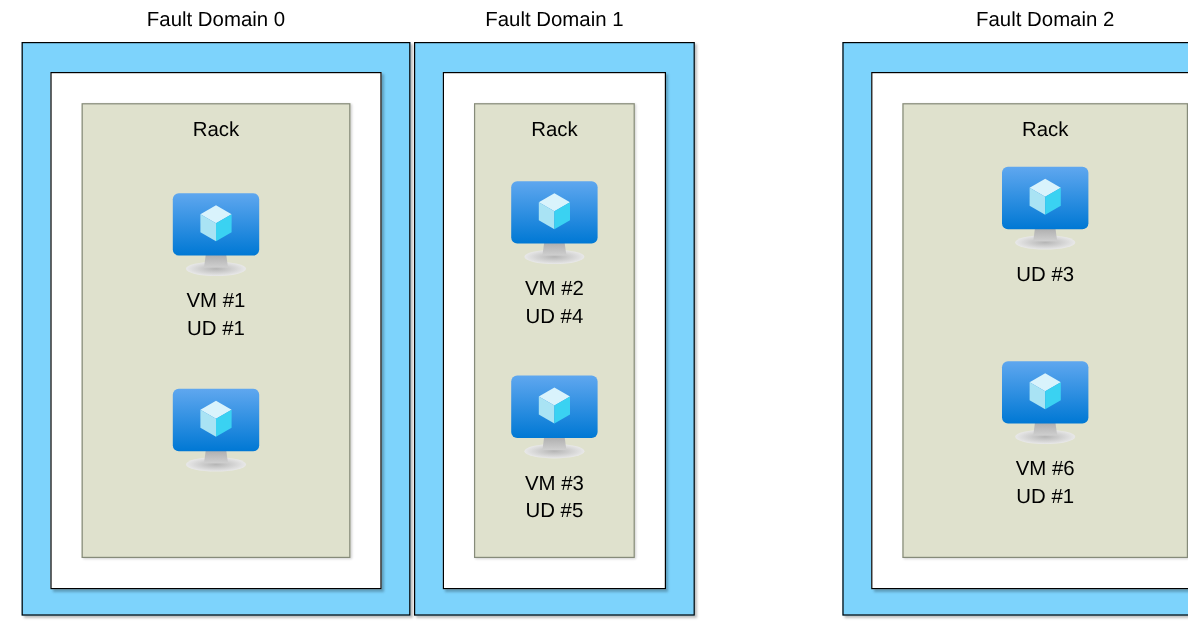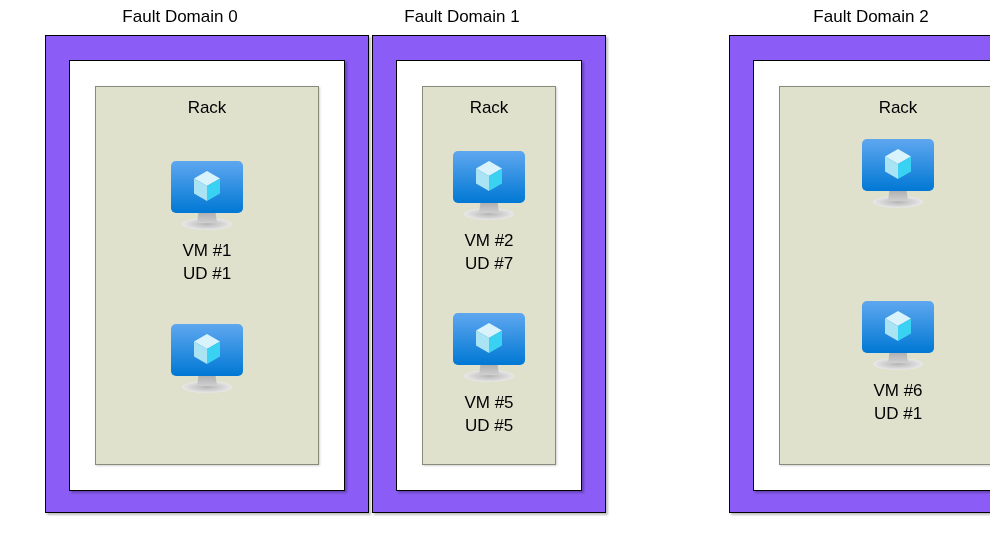--- a/index.html
+++ b/index.html
@@ -37,23 +37,22 @@
     white-space: nowrap;
   }
 
   .box-outer {
     position: absolute;
     top: 35px;
     left: 0;
     width: 100%;
     height: 478px;
     border: 1.4px solid #000000;
-    background: #8b5cf6;
+    background: #7dd3fc;
     box-shadow: 2px 2px 2px rgba(0,0,0,0.25);
-    margin-left: 27px;
   }
 
   .box-middle {
     position: absolute;
     top: 24px;
     left: 23px;
     right: 23px;
     bottom: 21px;
     border: 1.4px solid #000000;
     background: #ffffff;
@@ -204,21 +203,21 @@
               <ellipse cx="43" cy="67" rx="25" ry="6" fill="url(#base1a)"></ellipse>
               <path d="M36 44 L50 44 L53 66 L33 66 Z" fill="url(#stand1a)"></path>
               <rect x="7" y="4" width="72" height="52" rx="5" fill="url(#scr1a)"></rect>
               <g transform="translate(43,29)">
                 <path d="M0 -15 L13 -7.5 L0 0 L-13 -7.5 Z" fill="#d9f3fc"></path>
                 <path d="M-13 -7.5 L0 0 L0 15 L-13 7.5 Z" fill="#a9e3f4"></path>
                 <path d="M13 -7.5 L0 0 L0 15 L13 7.5 Z" fill="#3ad2f2"></path>
               </g>
             </svg>
             <div class="vm-label">VM #2</div>
-            <div class="vm-label">UD #7</div>
+            <div class="vm-label">UD #4</div>
           </div>
 
           <div class="vm-node" style="top:222px;">
             <svg class="vm-icon" viewBox="0 0 86 78">
               <defs>
                 <linearGradient id="scr1b" x1="0" y1="0" x2="0" y2="1">
                   <stop offset="0" stop-color="#5fa7ef"></stop>
                     <stop offset="1" stop-color="#0078d4"></stop>
                 </linearGradient>
                 <linearGradient id="stand1b" x1="0" y1="0" x2="0" y2="1">
@@ -232,21 +231,21 @@
               </defs>
               <ellipse cx="43" cy="67" rx="25" ry="6" fill="url(#base1b)"></ellipse>
               <path d="M36 44 L50 44 L53 66 L33 66 Z" fill="url(#stand1b)"></path>
               <rect x="7" y="4" width="72" height="52" rx="5" fill="url(#scr1b)"></rect>
               <g transform="translate(43,29)">
                 <path d="M0 -15 L13 -7.5 L0 0 L-13 -7.5 Z" fill="#d9f3fc"></path>
                 <path d="M-13 -7.5 L0 0 L0 15 L-13 7.5 Z" fill="#a9e3f4"></path>
                 <path d="M13 -7.5 L0 0 L0 15 L13 7.5 Z" fill="#3ad2f2"></path>
               </g>
             </svg>
-            <div class="vm-label">VM #5</div>
+            <div class="vm-label">VM #3</div>
             <div class="vm-label">UD #5</div>
           </div>
 
         </div>
       </div>
     </div>
   </div>
 
   <div class="fd-group" style="left:702px; width:338px;">
     <div class="fd-title">Fault Domain 2</div>
@@ -273,20 +272,21 @@
               </defs>
               <ellipse cx="43" cy="67" rx="25" ry="6" fill="url(#base2a)"></ellipse>
               <path d="M36 44 L50 44 L53 66 L33 66 Z" fill="url(#stand2a)"></path>
               <rect x="7" y="4" width="72" height="52" rx="5" fill="url(#scr2a)"></rect>
               <g transform="translate(43,29)">
                 <path d="M0 -15 L13 -7.5 L0 0 L-13 -7.5 Z" fill="#d9f3fc"></path>
                 <path d="M-13 -7.5 L0 0 L0 15 L-13 7.5 Z" fill="#a9e3f4"></path>
                 <path d="M13 -7.5 L0 0 L0 15 L13 7.5 Z" fill="#3ad2f2"></path>
               </g>
             </svg>
+            <div class="vm-label">UD #3</div>
           </div>
 
           <div class="vm-node" style="top:210px;">
             <svg class="vm-icon" viewBox="0 0 86 78">
               <defs>
                 <linearGradient id="scr2b" x1="0" y1="0" x2="0" y2="1">
                   <stop offset="0" stop-color="#5fa7ef"></stop>
                     <stop offset="1" stop-color="#0078d4"></stop>
                 </linearGradient>
                 <linearGradient id="stand2b" x1="0" y1="0" x2="0" y2="1">

